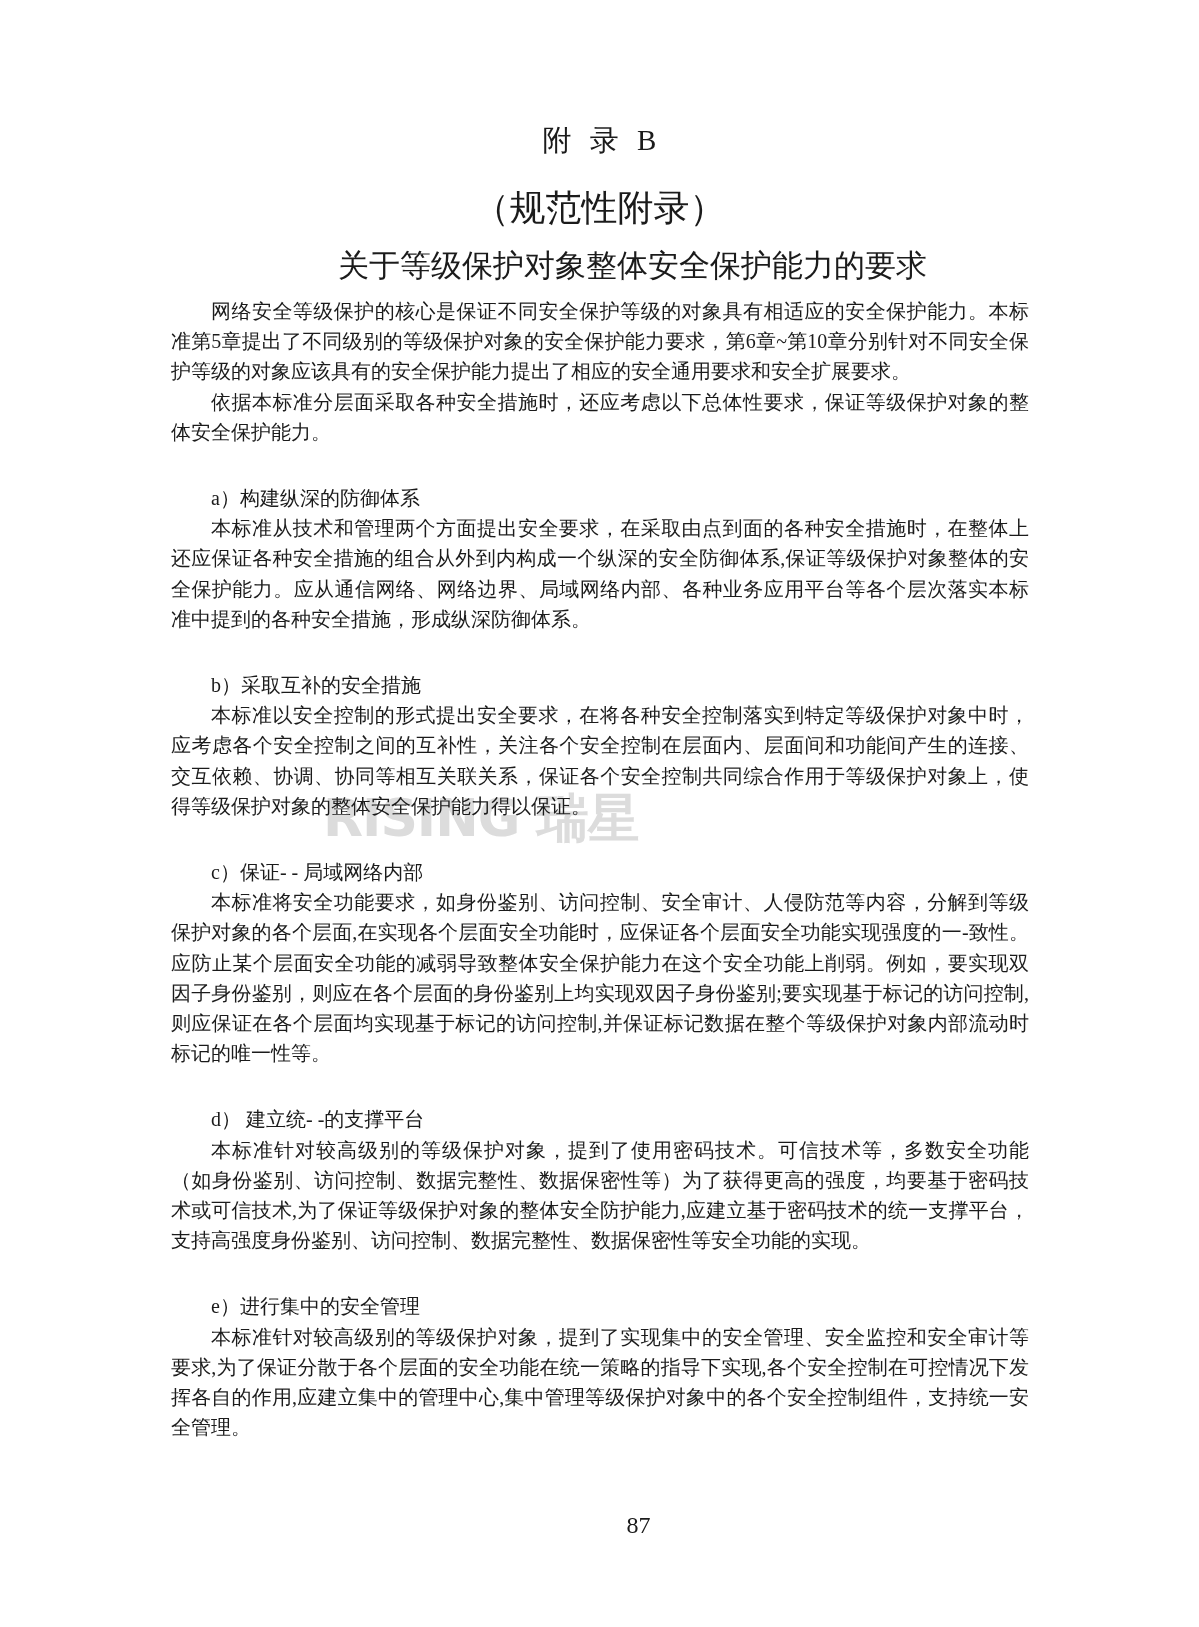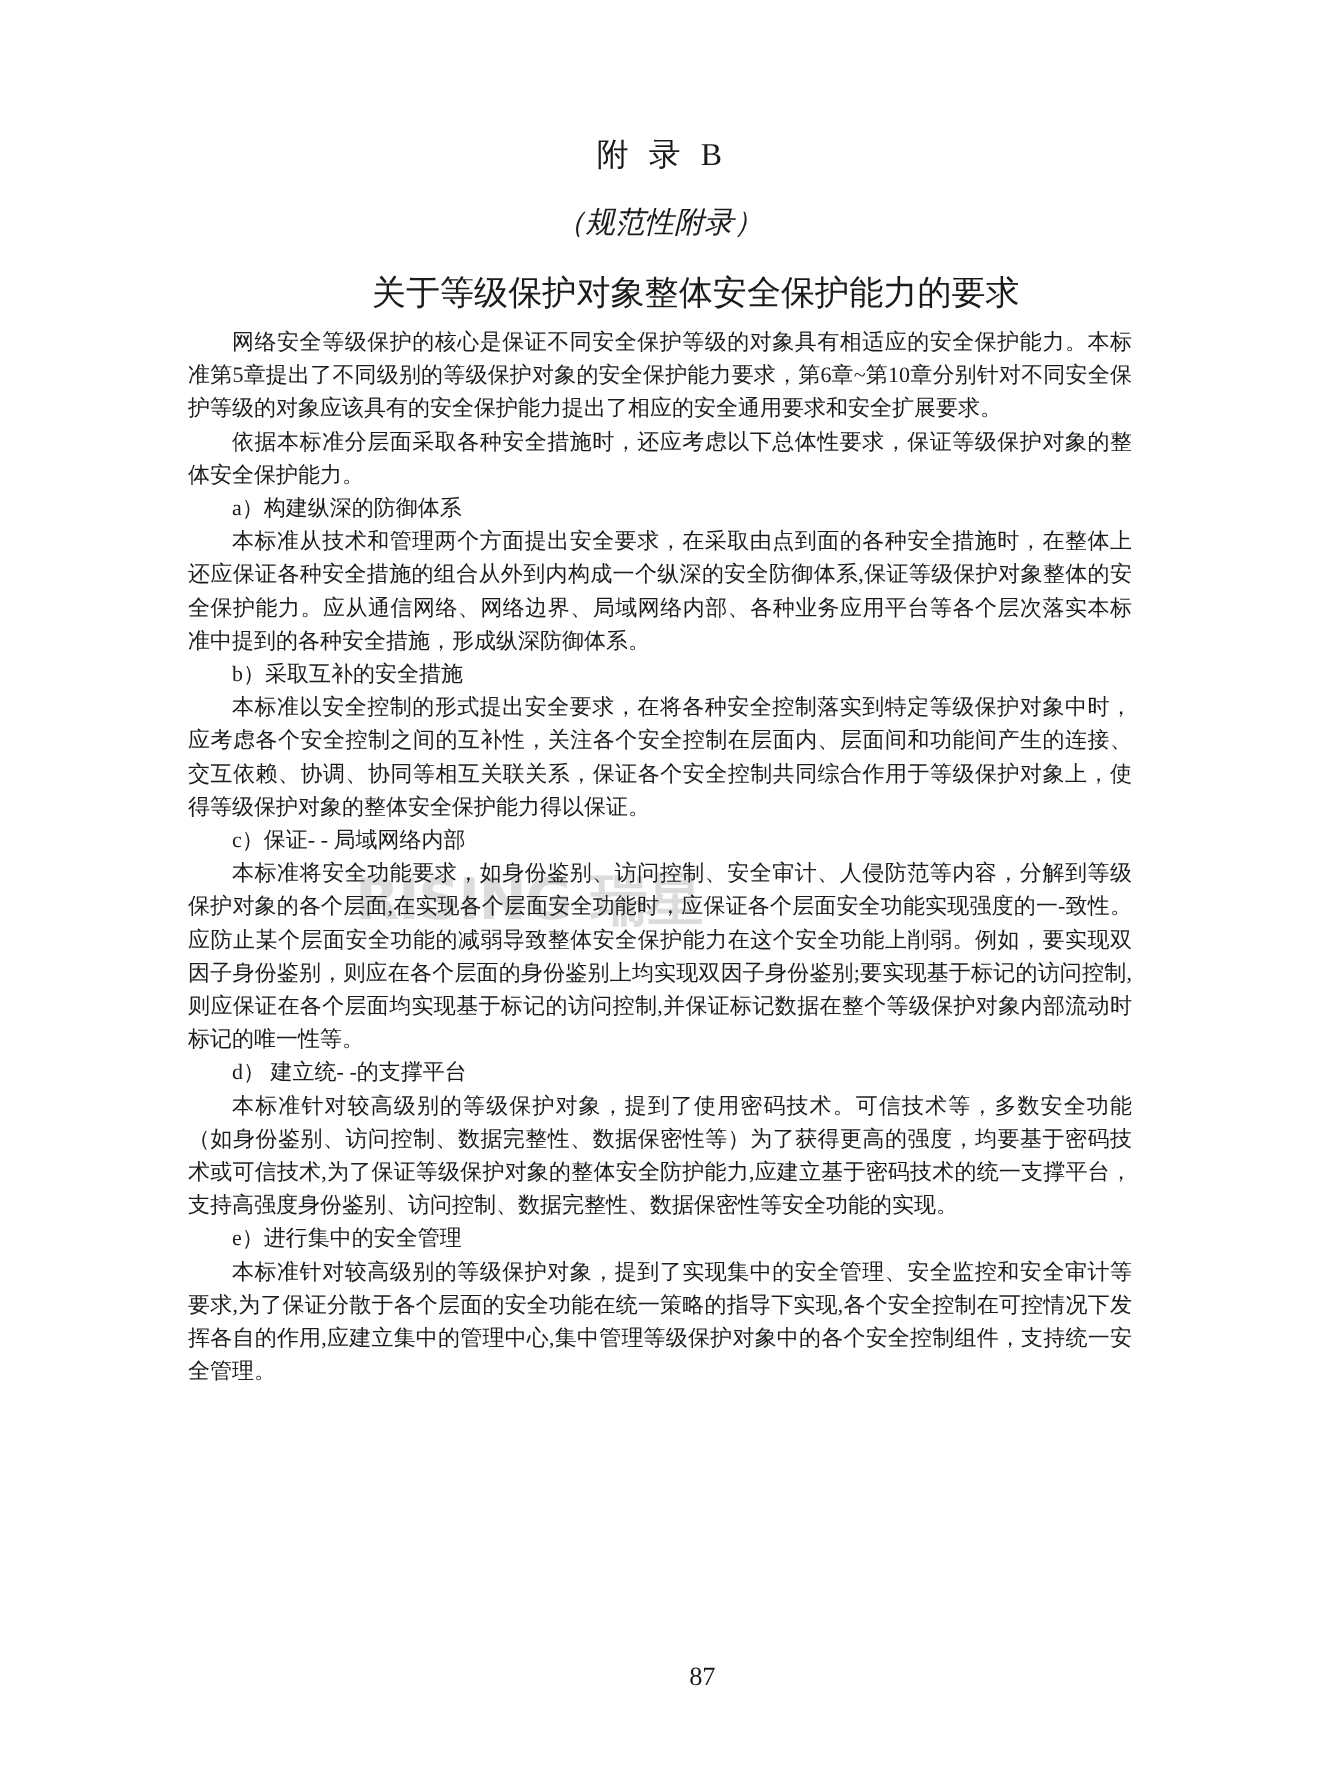--- a/index.html
+++ b/index.html
@@ -42,22 +42,21 @@
     font-weight: normal;
     z-index: 1;
   }
   .t1 {
     top: 121px;
     font-size: 29px;
     word-spacing: 11px;
   }
   .t2 {
     top: 184px;
-    font-size: 27px;
-    font-style: italic;
+    font-size: 36px;
   }
   .t3 {
     top: 245px;
     font-size: 31px;
     padding-left: 33px;
   }
   .content {
     position: absolute;
     left: 171px;
     top: 296px;
@@ -68,20 +67,21 @@
     text-align: justify;
     text-justify: inter-character;
   }
   .content p {
     margin: 0;
     padding: 0;
     text-indent: 2em;
   }
   .content p.item {
     text-align: left;
+    margin-top: 36px;
   }
   .pageno {
     position: absolute;
     left: 0;
     top: 1512px;
     width: 100%;
     text-align: center;
     font-size: 24px;
     z-index: 1;
     padding-left: 39px;

